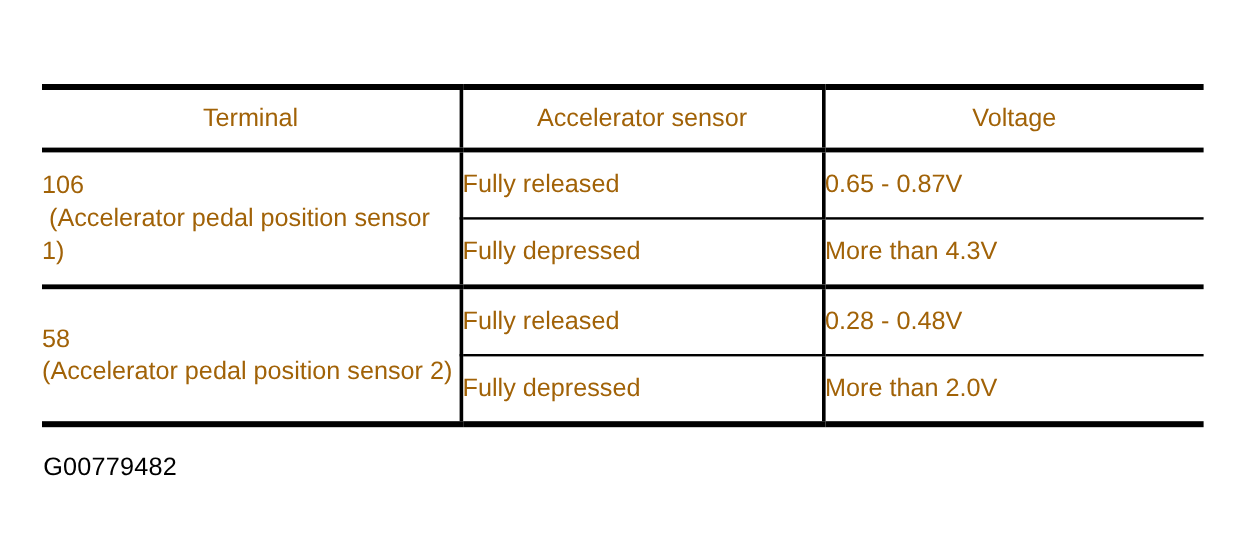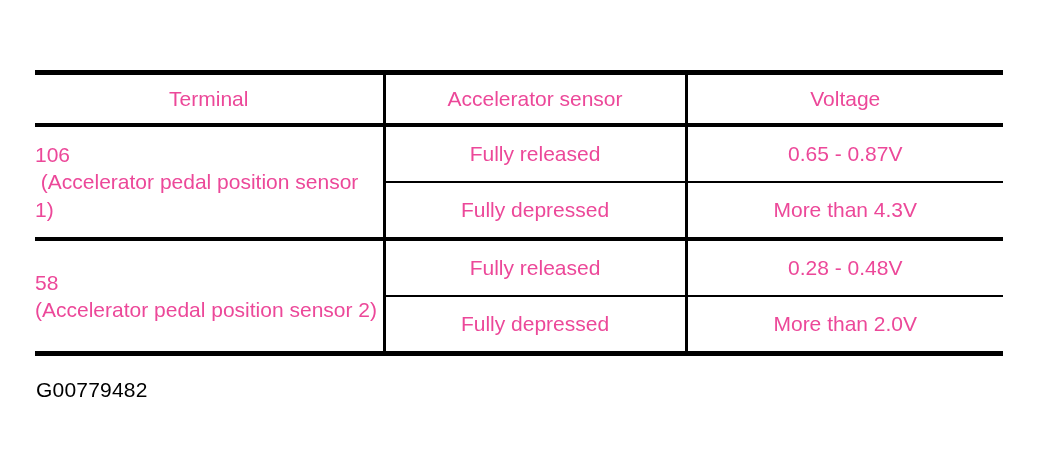--- a/index.html
+++ b/index.html
@@ -38,21 +38,21 @@
   .spec-table col.col-voltage  { width: 317px; }
 
   .spec-table td,
   .spec-table th {
     padding: 0;
     margin: 0;
     vertical-align: middle;
     font-weight: normal;
     font-size: 21px;
     line-height: 1.30;
-    color: #ec4899;
+    color: #a16207;
     background: #fff;
   }
 
   
   .cell-terminal { border-right: 3px solid #000; }
   .cell-pedal    { border-right: 3px solid #000; }
   .cell-voltage  { border-right: none; }
 
   
   .rule-thick-top    { border-top: 5px solid #000; }
@@ -61,21 +61,20 @@
   .rule-thin-bottom  { border-bottom: 2px solid #000; }
 
   
   .head-cell {
     height: 48px;
     text-align: center;
   }
 
   
   .cell-center {
-    text-align: center;
     height: 54px;
   }
   .cell-terminal-body {
     text-align: left;
     padding: 8px 10px 10px 12px;
     height: 54px;
   }
 
   .terminal-number {
     display: block;

